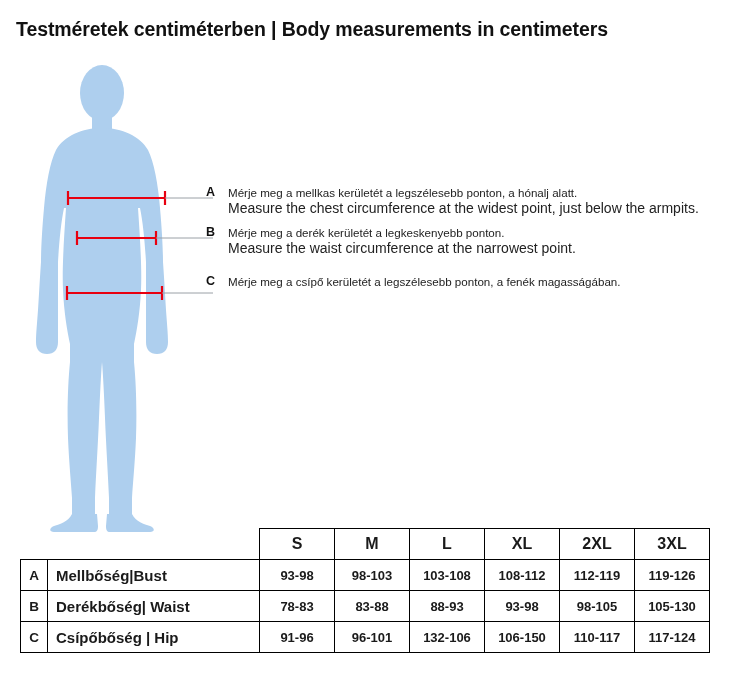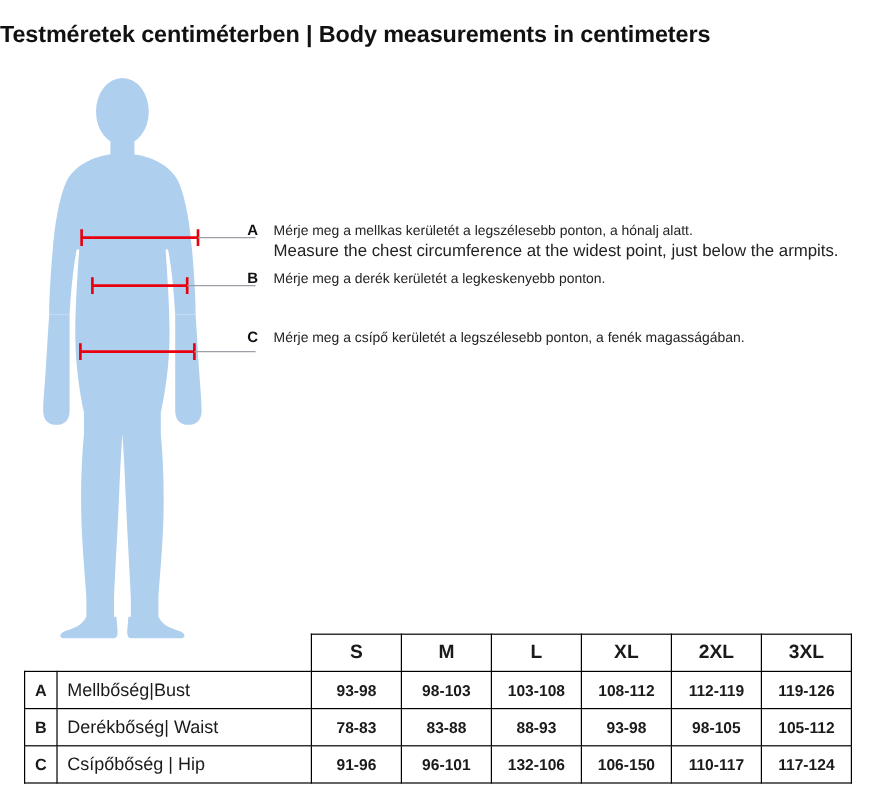--- a/index.html
+++ b/index.html
@@ -21,20 +21,21 @@
     height: 675px;
     background: #ffffff;
   }
 
   
   #title {
     position: absolute;
     left: 0;
     top: 18px;
     width: 624px;
+    text-align: center;
     font-size: 19.5px;
     font-weight: bold;
     letter-spacing: -0.1px;
     color: #111111;
     white-space: nowrap;
   }
 
   
   #figure-area {
     position: absolute;
@@ -110,21 +111,21 @@
   #size-table td.letter-cell {
     width: 26px;
     font-size: 13.5px;
     font-weight: bold;
   }
   #size-table td.label-cell {
     width: 203px;
     text-align: left;
     padding-left: 8px;
     font-size: 15px;
-    font-weight: normal;
+    font-weight: bold;
     white-space: nowrap;
   }
   #size-table td.value-cell {
     width: 74px;
     font-size: 13px;
     font-weight: bold;
   }
 </style>
 </head>
 <body>
@@ -211,20 +212,21 @@
 
   <div class="callout" id="callout-a">
     <span class="letter">A</span>
     <div class="line-hu">Mérje meg a mellkas kerületét a legszélesebb ponton, a hónalj alatt.</div>
     <div class="line-en">Measure the chest circumference at the widest point, just below the armpits.</div>
   </div>
 
   <div class="callout" id="callout-b">
     <span class="letter">B</span>
     <div class="line-hu">Mérje meg a derék kerületét a legkeskenyebb ponton.</div>
+    <div class="line-en">Measure the waist circumference at the narrowest point.</div>
   </div>
 
   <div class="callout" id="callout-c">
     <span class="letter">C</span>
     <div class="line-hu">Mérje meg a csípő kerületét a legszélesebb ponton, a fenék magasságában.</div>
   </div>
 
   <table id="size-table">
     <thead>
       <tr>
@@ -250,21 +252,21 @@
         <td class="value-cell">119-126</td>
       </tr>
       <tr>
         <td class="letter-cell">B</td>
         <td class="label-cell">Derékbőség| Waist</td>
         <td class="value-cell">78-83</td>
         <td class="value-cell">83-88</td>
         <td class="value-cell">88-93</td>
         <td class="value-cell">93-98</td>
         <td class="value-cell">98-105</td>
-        <td class="value-cell">105-112</td>
+        <td class="value-cell">105-130</td>
       </tr>
       <tr>
         <td class="letter-cell">C</td>
         <td class="label-cell">Csípőbőség | Hip</td>
         <td class="value-cell">91-96</td>
         <td class="value-cell">96-101</td>
         <td class="value-cell">132-106</td>
         <td class="value-cell">106-150</td>
         <td class="value-cell">110-117</td>
         <td class="value-cell">117-124</td>

